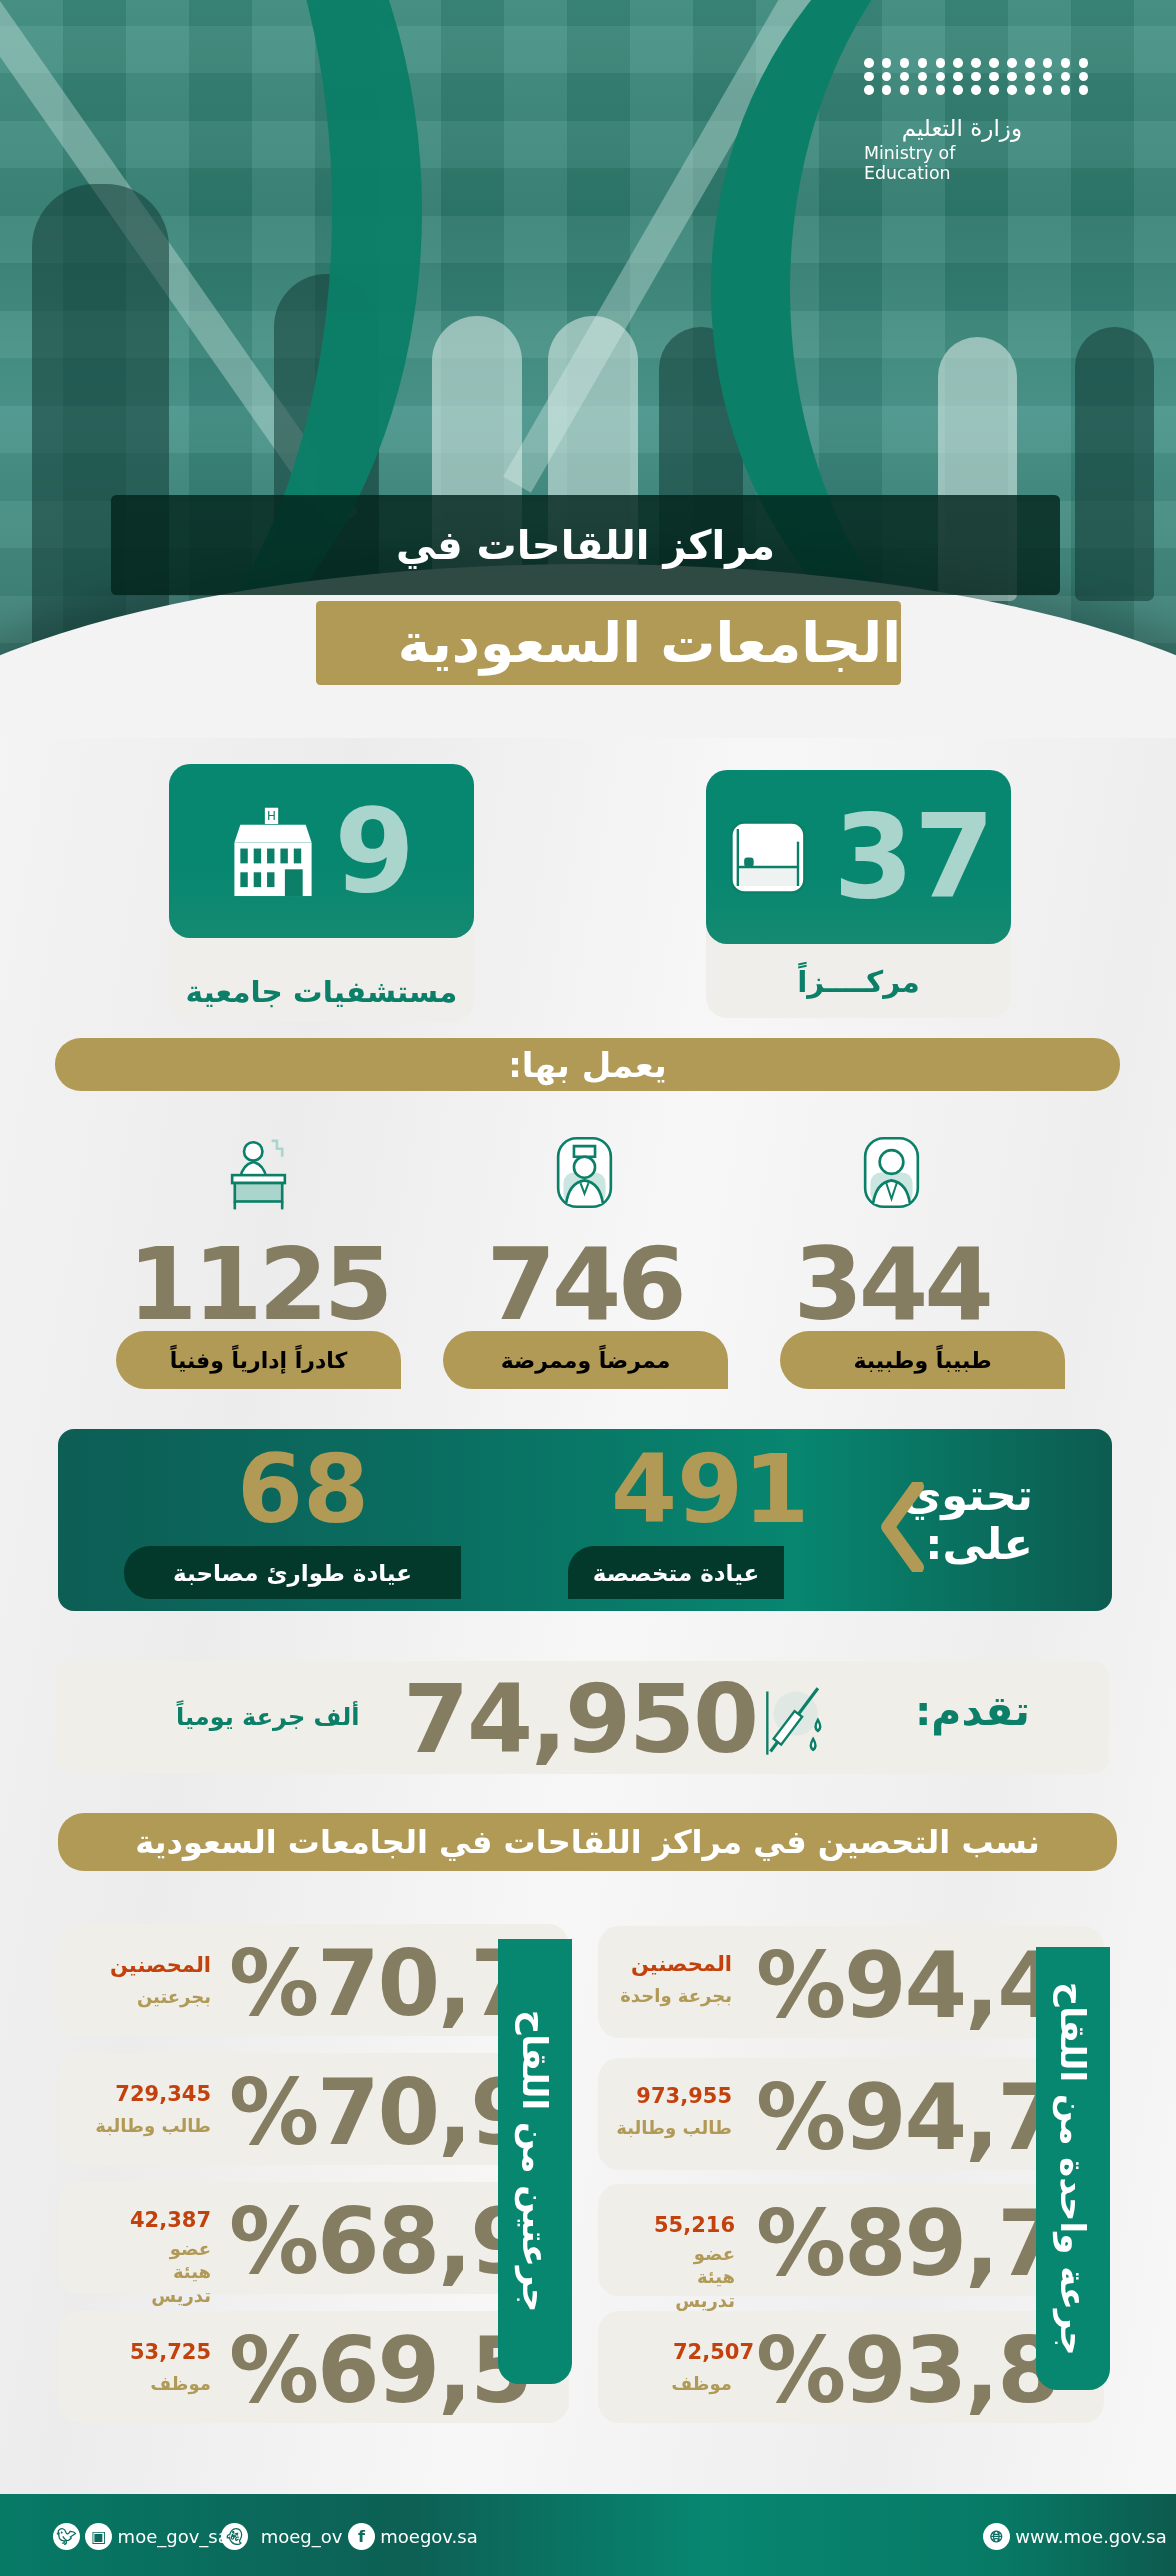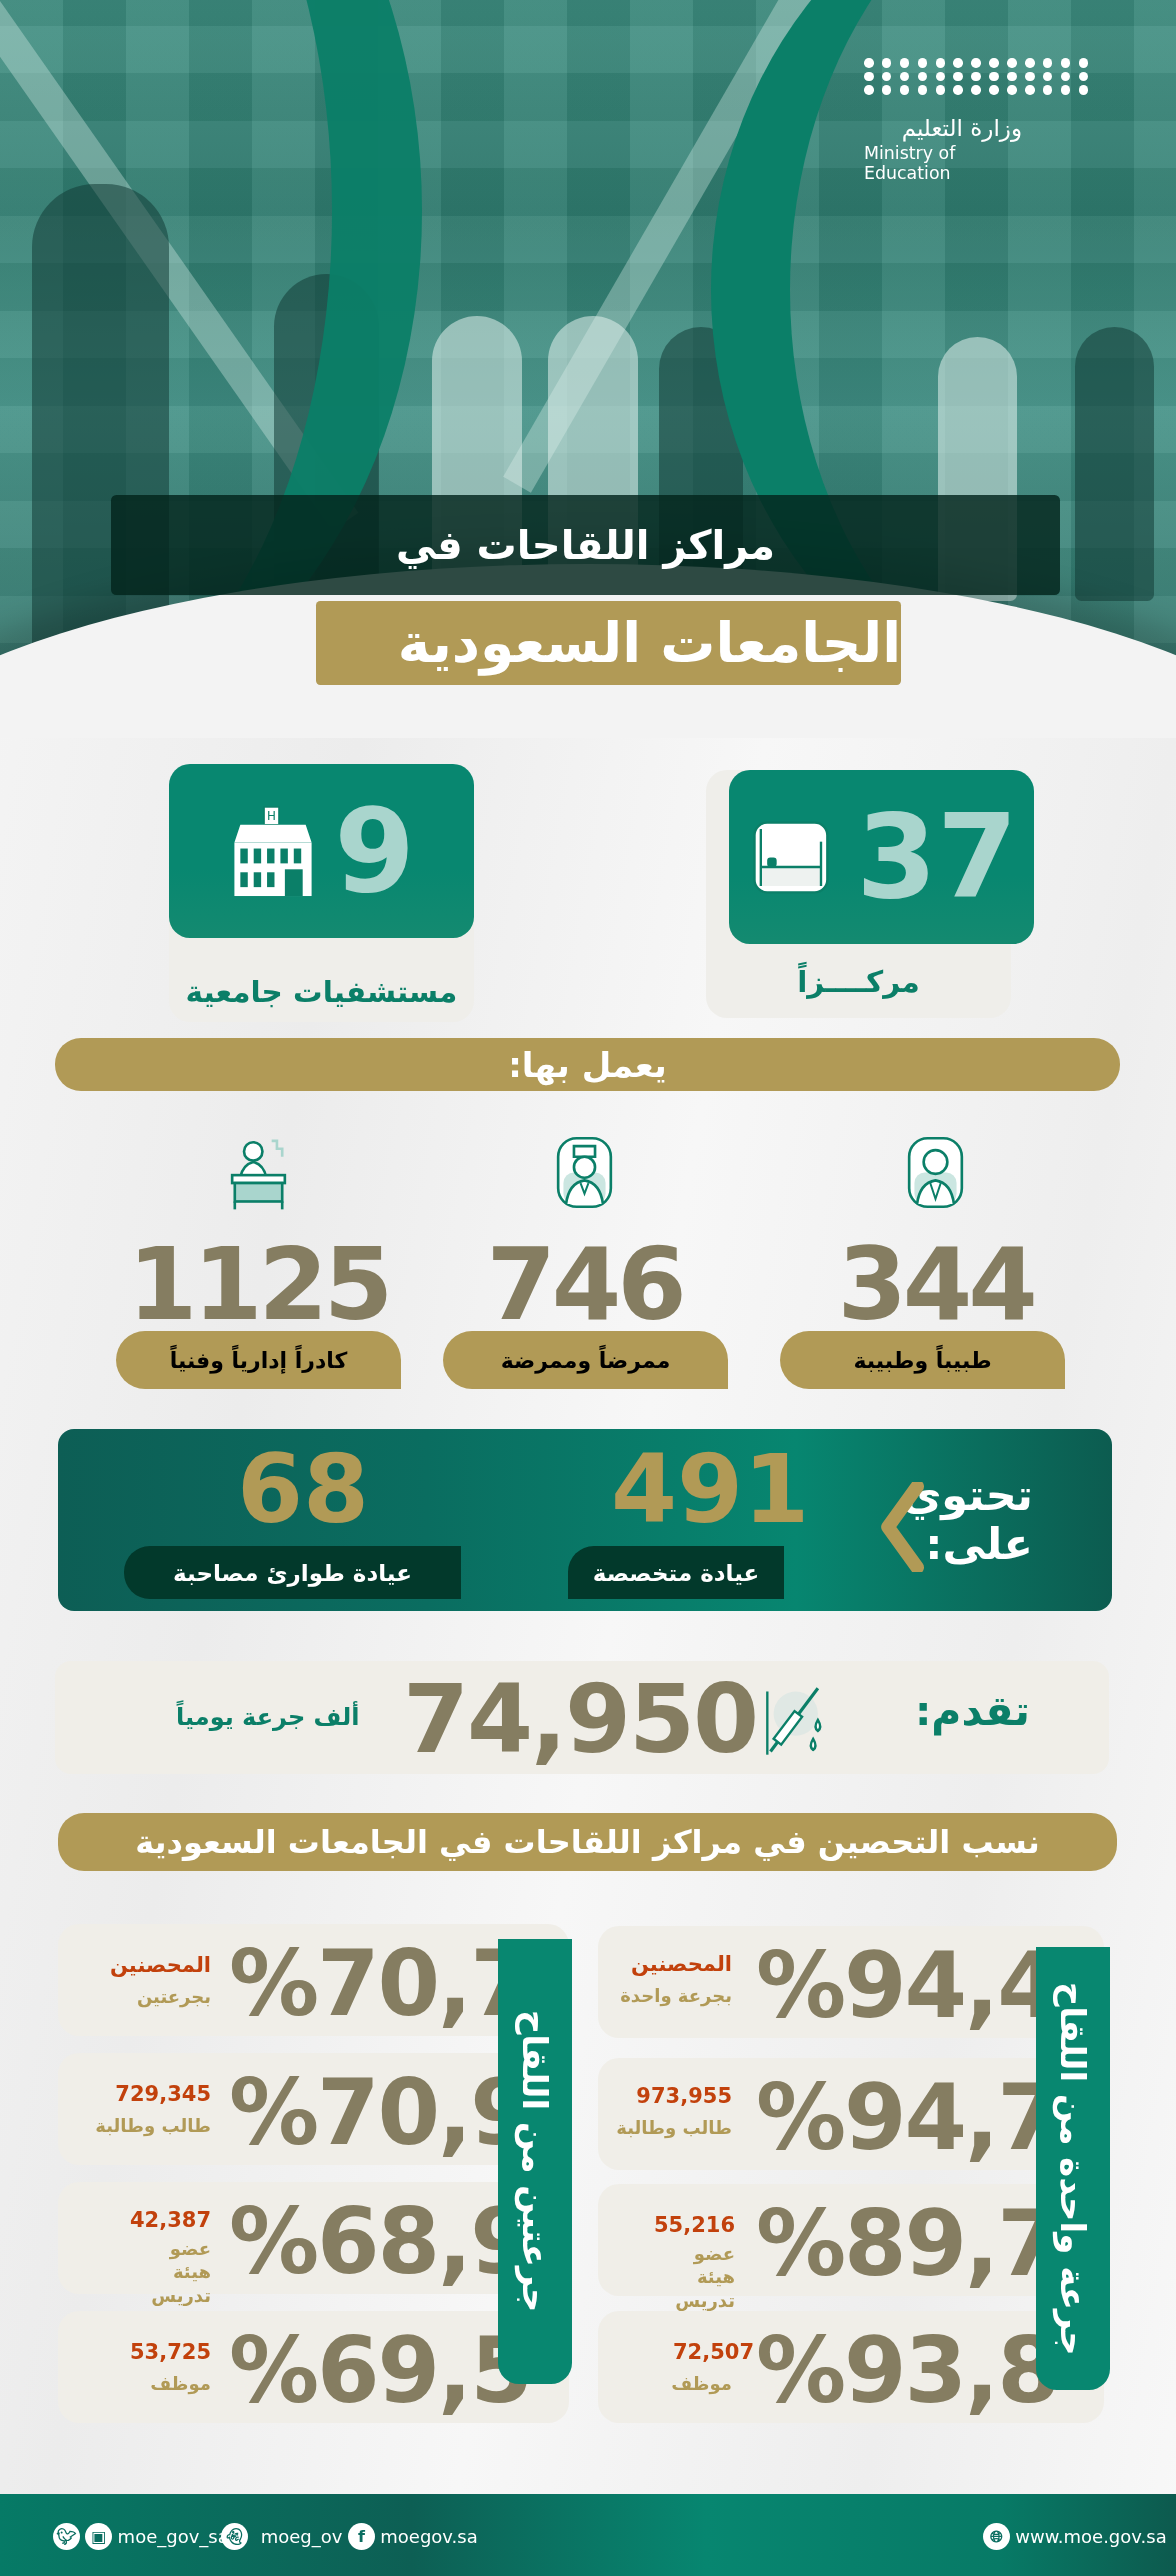--- a/index.html
+++ b/index.html
@@ -191,21 +191,21 @@
 </div>
 
 <div class="abs title-box">
   <span class="title-line1">مراكز اللقاحات في</span>
 </div>
 <div class="abs title-box2">
   <span class="title-line2">الجامعات السعودية</span>
 </div>
 
 <div class="stat-card" style="left:706px;top:770px;width:305px;height:248px;">
-  <div class="stat-top" style="height:174px;margin-left:23px;">
+  <div class="stat-top" style="height:174px;">
     <svg width="95" height="95" viewBox="0 0 60 60">
       <ellipse cx="12" cy="32" rx="6" ry="20" fill="#d8e6e2"></ellipse>
       <rect x="6" y="8" width="46" height="44" rx="8" fill="#fff" stroke="#0b7f68" stroke-width="1.5"></rect>
       <rect x="10" y="36" width="38" height="12" fill="#eef2f0"></rect>
       <rect x="14" y="30" width="6" height="6" rx="2" fill="#0b7f68"></rect>
       <line x1="10" y1="12" x2="10" y2="48" stroke="#0b7f68" stroke-width="1.5"></line>
       <line x1="48" y1="20" x2="48" y2="48" stroke="#0b7f68" stroke-width="1.5"></line>
       <line x1="10" y1="36" x2="48" y2="36" stroke="#0b7f68" stroke-width="1.5"></line>
     </svg>
     <span class="stat-num">37</span>
@@ -234,21 +234,21 @@
     </svg>
     <span class="stat-num">9</span>
   </div>
   <div class="stat-label" style="top:211px;">مستشفيات جامعية</div>
 </div>
 
 <div class="gold-pill" style="left:55px;top:1038px;width:1065px;height:53px;font-size:34px;">
   <span>يعمل بها:</span>
 </div>
 
-<div class="staff-col" style="left:788px;top:1133px;">
+<div class="staff-col" style="left:744px;top:1133px;">
   <svg class="staff-icon" viewBox="0 0 60 60">
     <rect x="10" y="4" width="40" height="52" rx="14" fill="#fff" stroke="#0b7f68" stroke-width="2"></rect>
     <rect x="14" y="30" width="32" height="24" rx="8" fill="#a9d5cd" opacity="0.6"></rect>
     <circle cx="30" cy="22" r="9" fill="#fff" stroke="#0b7f68" stroke-width="2"></circle>
     <path d="M16 54 Q18 38 30 36 Q42 38 44 54" fill="#fff" stroke="#0b7f68" stroke-width="2"></path>
     <path d="M26 38 L30 50 L34 38" fill="none" stroke="#0b7f68" stroke-width="1.5"></path>
   </svg>
   <div class="staff-num">344</div>
 </div>
 <div class="staff-pill" style="left:780px;top:1331px;">

